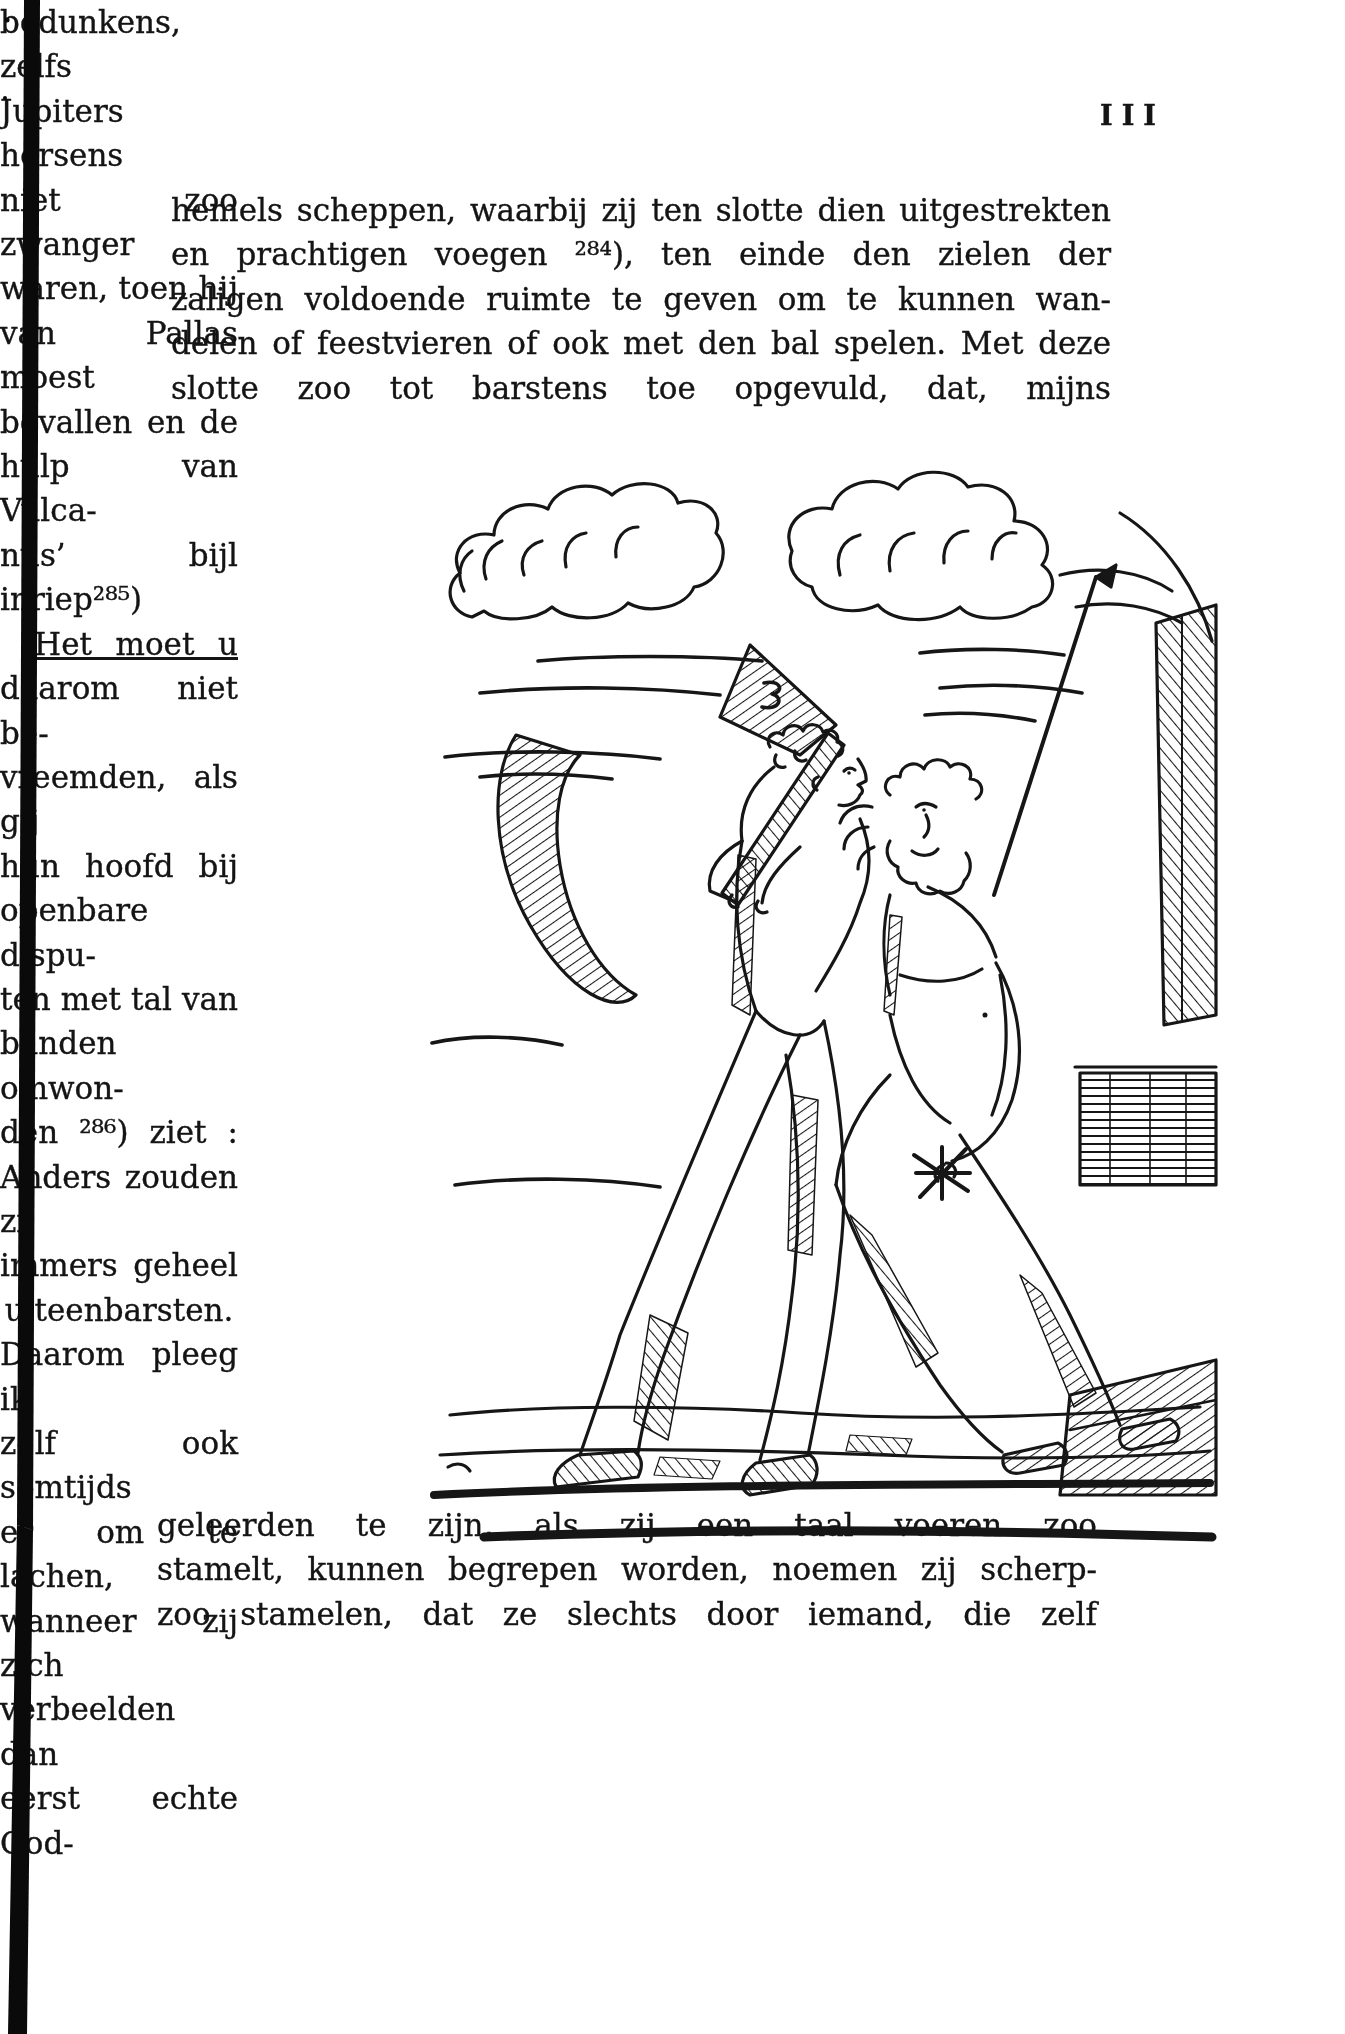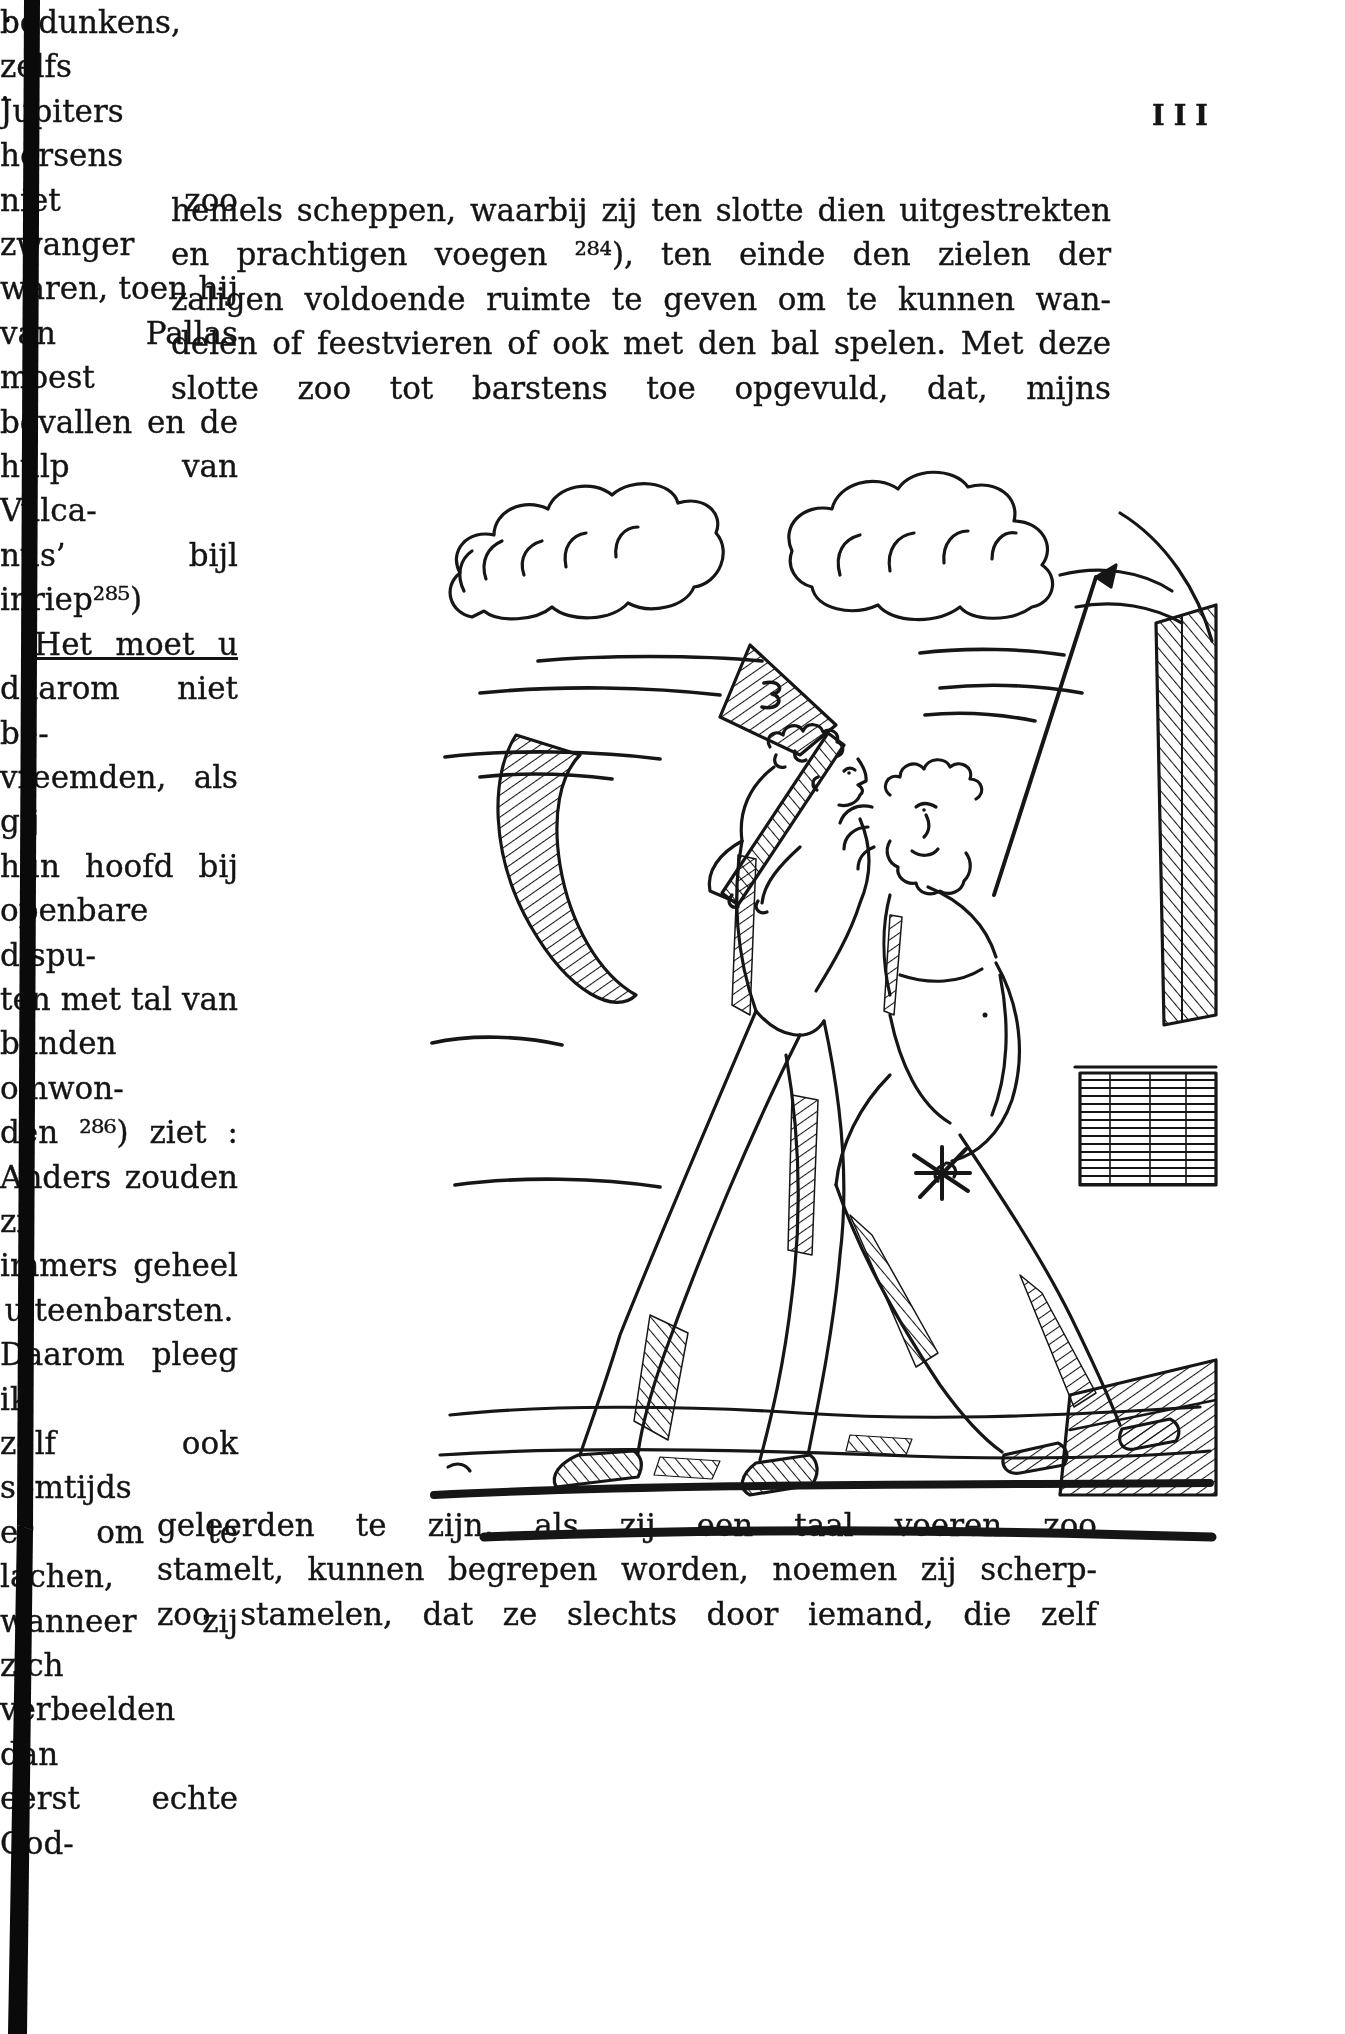--- a/index.html
+++ b/index.html
@@ -9,21 +9,21 @@
   }
   .lines{position:absolute;font-size:31px;line-height:44.4px;
     -webkit-text-stroke:0.35px #141414;}
   .lines .line{text-align:justify;text-align-last:justify;white-space:normal;}
   .para1{left:171px;top:188px;width:940px;}
   .narrowcol{left:157px;top:460px;width:238px;}
   .para2full{left:157px;top:1503px;width:940px;}
   .colpara2 .line:first-child{text-indent:1.1em;text-decoration:underline;}
   .colpara2 .line:nth-child(11){text-align:center;text-align-last:center;}
   .pagenum{
-    position:absolute;left:1152px;top:100px;font-size:27px;font-weight:bold;
+    position:absolute;left:1100px;top:100px;font-size:27px;font-weight:bold;
     letter-spacing:9px;-webkit-text-stroke:0.4px #141414;
   }
   .gutter{position:absolute;left:0;top:0;}
   .woodcut{position:absolute;left:420px;top:455px;}
 </style>
 </head>
 <body>
 
 <div class="page">
 

